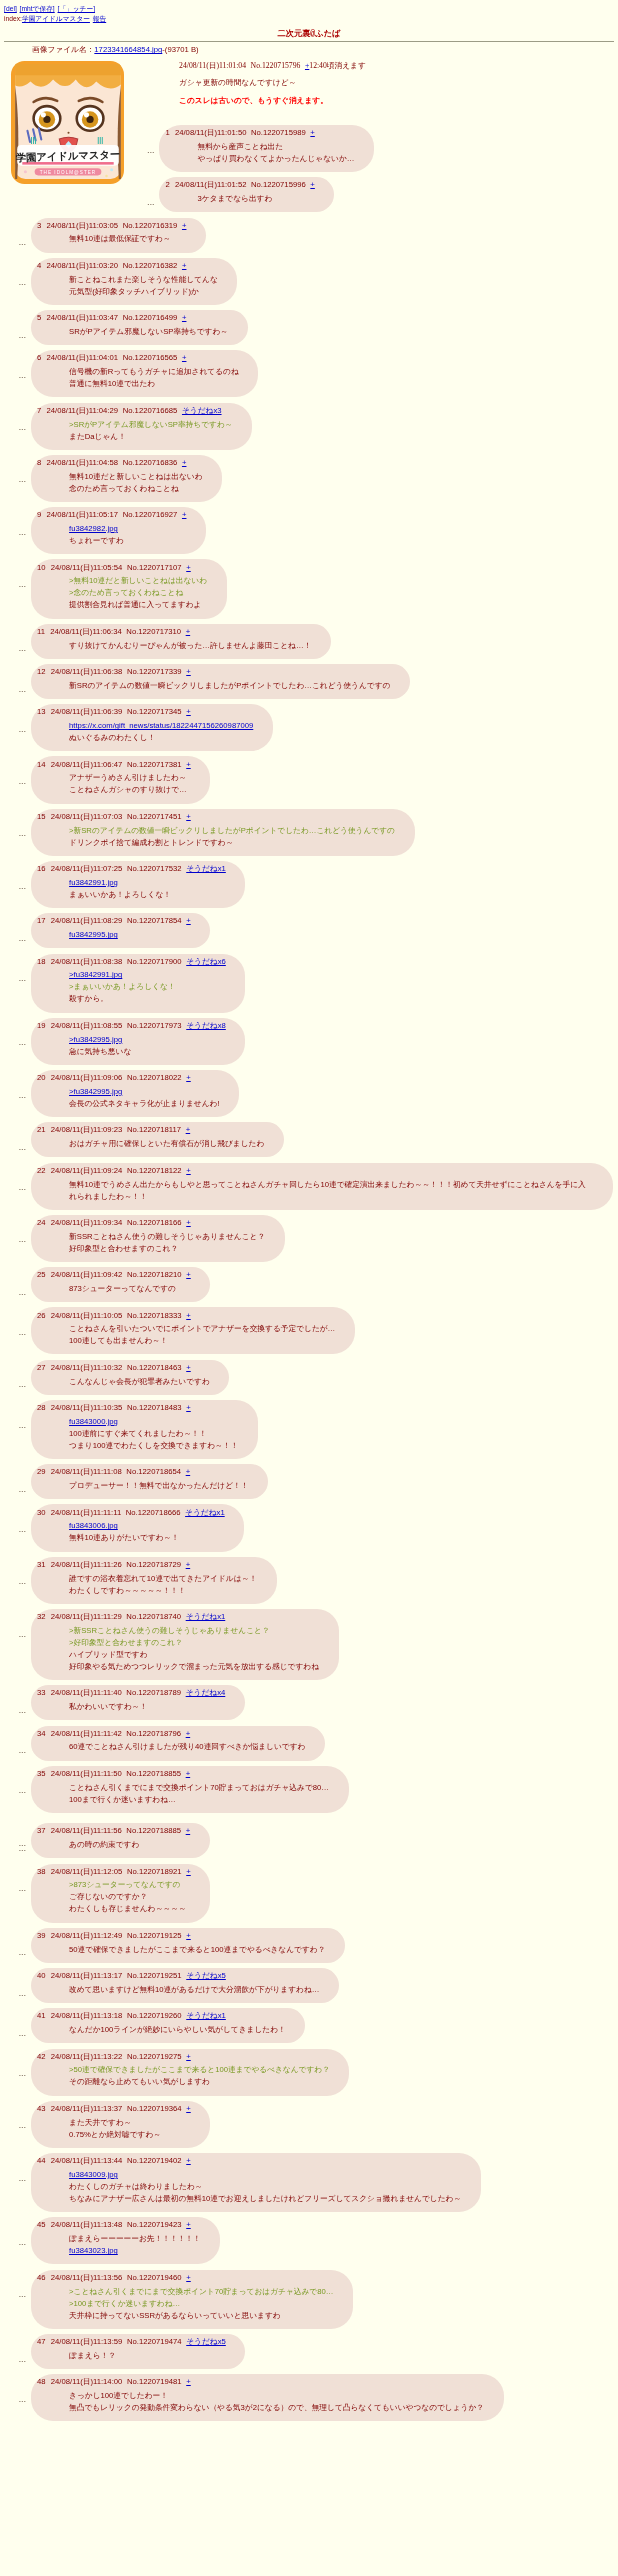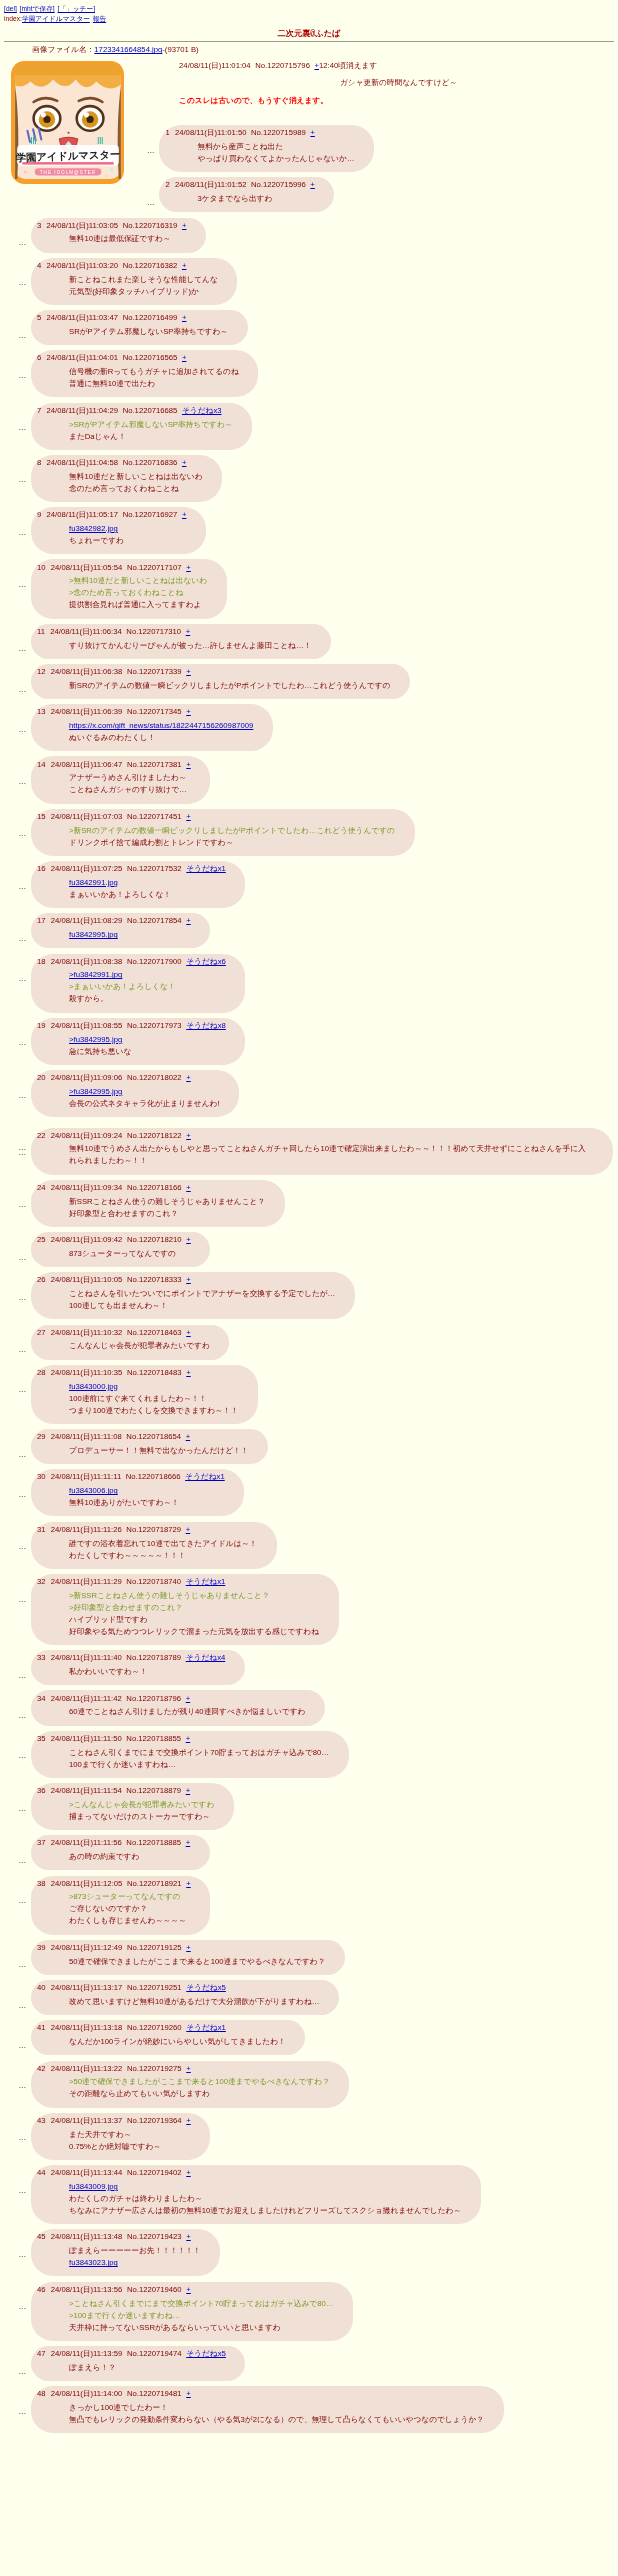--- a/index.html
+++ b/index.html
@@ -7,24 +7,24 @@
   #page{width:618px;height:3091px;overflow:hidden;position:relative;background:#ffffee;}
   a{color:#0000cc;text-decoration:underline;cursor:pointer;}
   .topbar{padding:4.1px 4.1px 0 4.1px;font-size:6.7px;line-height:1.5;}
   .topbar a{margin-right:1px;}
   .board-title{text-align:center;color:#aa0000;font-weight:bold;font-size:8.2px;margin:4.1px 0 2.1px 0;font-family:Liberation Mono, monospace;}
   hr.divider{border:none;border-top:0.5px solid #9c9c86;margin:1.5px 4.1px 3.1px 4.1px;}
   .op{margin:2.1px 0 0 4.1px;}
   .filename-line{margin:1px 0 4.1px 0;padding-left:28px;}
   .thumb{display:block;float:left;width:113px;height:123px;border-radius:13.4px;background:#f5a02a;margin:1px 20.6px 5.2px 7.2px;position:relative;overflow:hidden;text-decoration:none;}
   .thumb svg{position:absolute;left:3.6px;top:3.6px;}
-  .op-head,.op-text,.warning{margin-left:175px;}
+  .op-head,.op-text,.warning{margin-left:175px;font-family:Liberation Serif, serif;}
   .op-head{margin-top:5.2px;margin-bottom:7.2px;}
   .op-head span{margin-right:4.6px;}
-  .op-text{margin-bottom:8.2px;text-align:center;}
+  .op-text{margin-bottom:8.2px;}
   .warning{color:#ff0000;font-weight:bold;margin-bottom:19px;}
   .replies{margin-top:2.1px;}
   .reply-row{display:flow-root;position:relative;margin:0 0 5.2px 12.4px;padding-left:14.4px;}
   .expand{position:absolute;left:2.1px;top:20.6px;color:#8a7a6a;cursor:pointer;font-weight:bold;}
   .reply-box{display:inline-block;background:#f0e0d6;padding:3.1px 19.6px 7.2px 6.2px;max-width:556px;vertical-align:top;border-radius:22px;}
   .rhead{line-height:10.8px;}
   .rhead .rnum{margin-right:5.2px;}
   .rhead .rdate{margin-right:4.6px;}
   .rhead .rno{margin-right:4.6px;}
   .reply-box blockquote{margin:2px 0 0 32px;line-height:12px;}
@@ -350,20 +350,28 @@
       </div>
       <blockquote>
               <div><a href="#" class="quotelink">&gt;fu3842995.jpg</a></div>
               <div class="text">会長の公式ネタキャラ化が止まりませんわ!</div>
             </blockquote>
     </div>
   </div>
 
   <div class="reply-row">
     <span class="expand">…</span>
+    <div class="reply-box">
+      <div class="rhead">
+        <span class="rnum">21</span><span class="rdate">24/08/11(日)11:09:23</span><span class="rno">No.1220718117</span><a class="sodane" href="#">+</a>
+      </div>
+      <blockquote>
+              <div class="text">おはガチャ用に確保しといた有償石が消し飛びましたわ</div>
+            </blockquote>
+    </div>
   </div>
 
   <div class="reply-row">
     <span class="expand">…</span>
     <div class="reply-box">
       <div class="rhead">
         <span class="rnum">22</span><span class="rdate">24/08/11(日)11:09:24</span><span class="rno">No.1220718122</span><a class="sodane" href="#">+</a>
       </div>
       <blockquote>
               <div class="text">無料10連でうめさん出たからもしやと思ってことねさんガチャ回したら10連で確定演出来ましたわ～～！！！初めて天井せずにことねさんを手に入れられましたわ～！！</div>
@@ -520,29 +528,20 @@
       </div>
       <blockquote>
               <div class="text">ことねさん引くまでにまで交換ポイント70貯まっておはガチャ込みで80…</div>
               <div class="text">100まで行くか迷いますわね…</div>
             </blockquote>
     </div>
   </div>
 
   <div class="reply-row">
     <span class="expand">…</span>
-    <div class="reply-box">
-      <div class="rhead">
-        <span class="rnum">36</span><span class="rdate">24/08/11(日)11:11:54</span><span class="rno">No.1220718879</span><a class="sodane" href="#">+</a>
-      </div>
-      <blockquote>
-              <div class="quote">&gt;こんなんじゃ会長が犯罪者みたいですわ</div>
-              <div class="text">捕まってないだけのストーカーですわ～</div>
-            </blockquote>
-    </div>
   </div>
 
   <div class="reply-row">
     <span class="expand">…</span>
     <div class="reply-box">
       <div class="rhead">
         <span class="rnum">37</span><span class="rdate">24/08/11(日)11:11:56</span><span class="rno">No.1220718885</span><a class="sodane" href="#">+</a>
       </div>
       <blockquote>
               <div class="text">あの時の約束ですわ</div>

